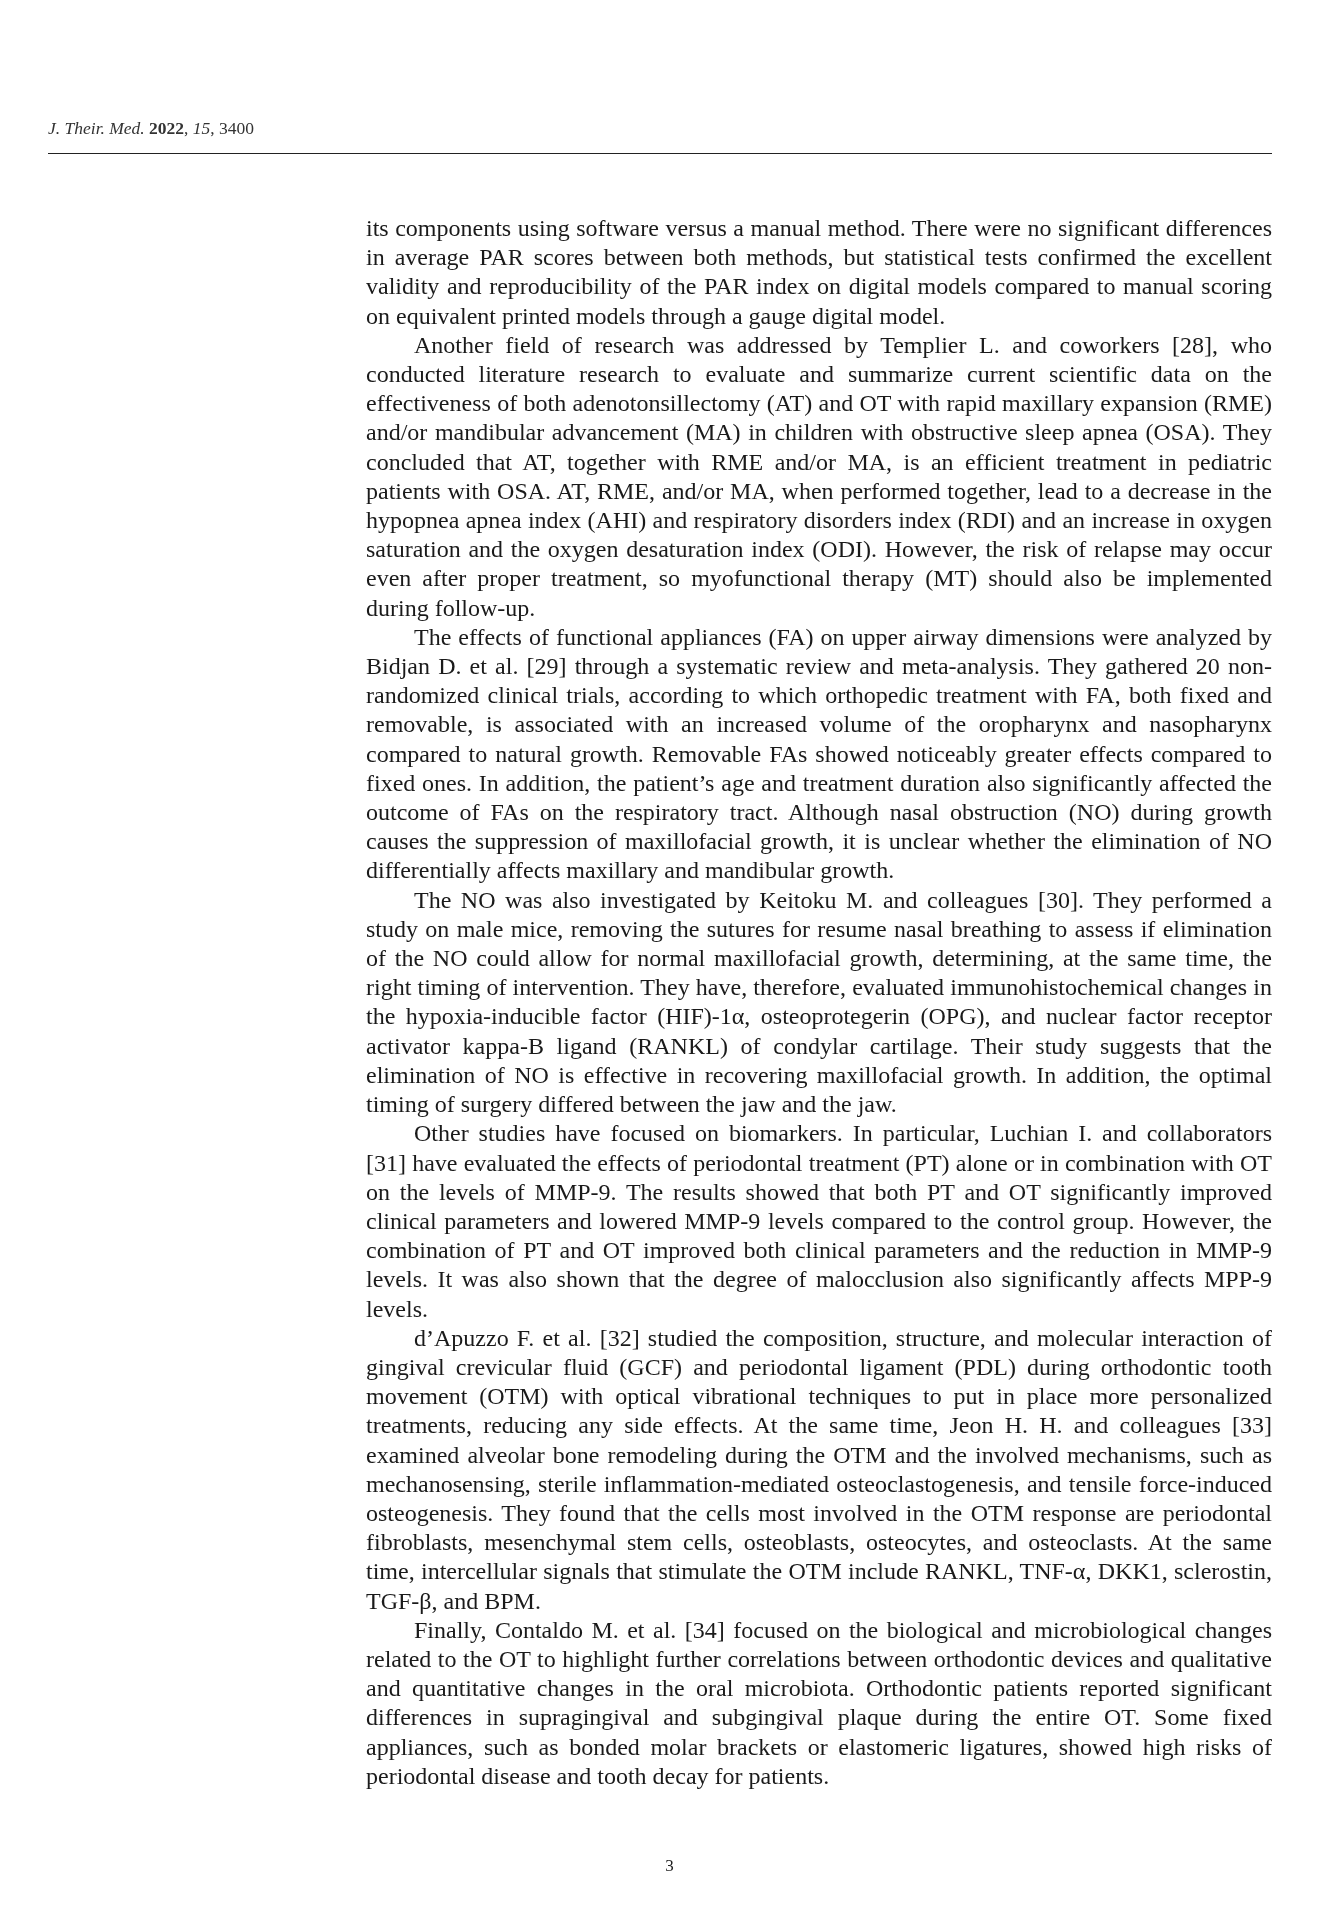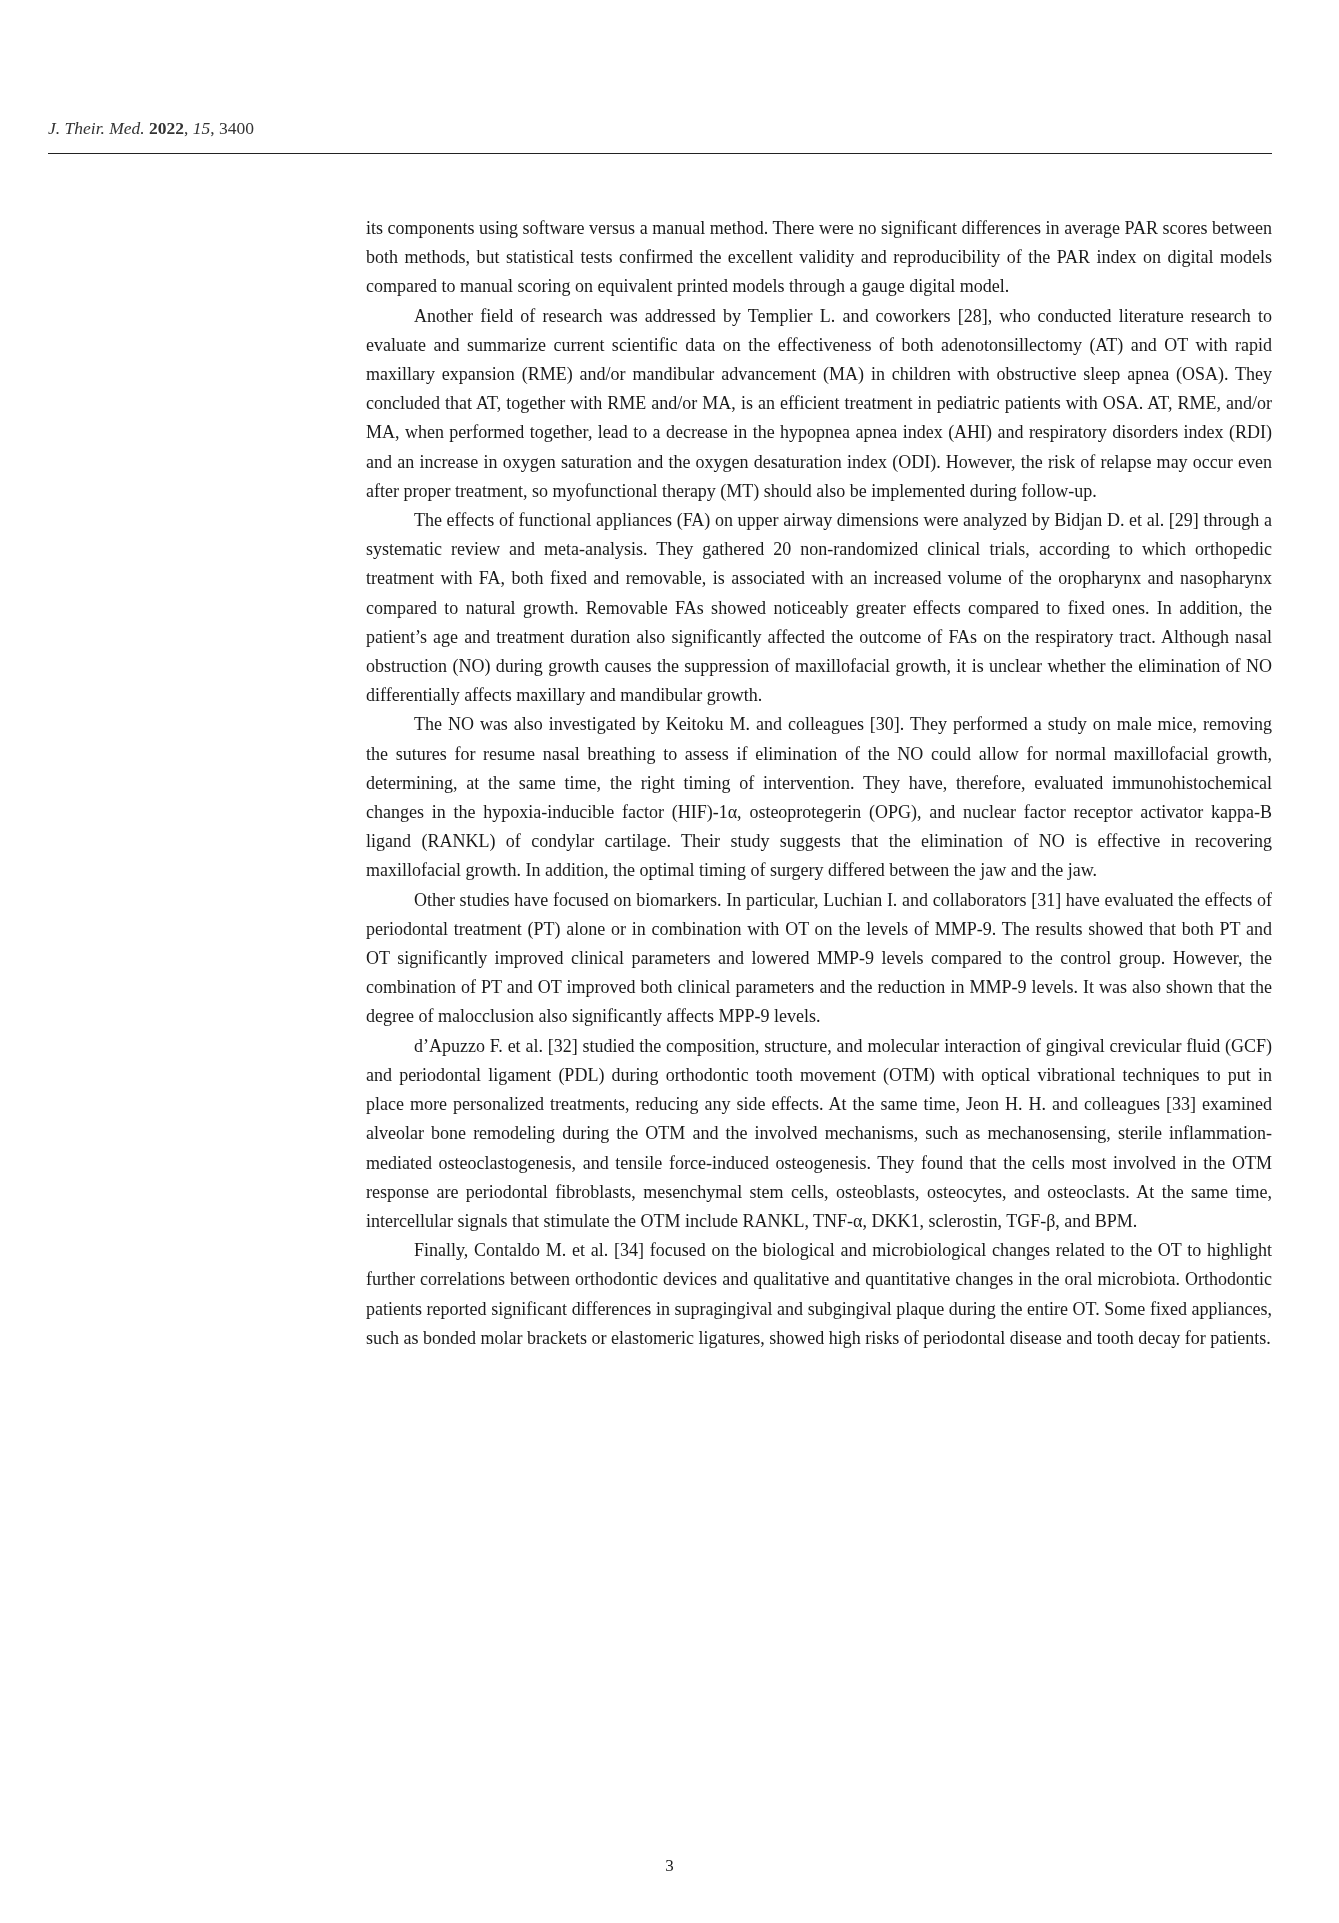--- a/index.html
+++ b/index.html
@@ -35,21 +35,21 @@
       border-top: 1.4px solid #222;
     }
     .body-text {
       position: absolute;
       left: 366px;
       top: 214px;
       width: 906px;
     }
     .para {
       margin: 0;
-      font-size: 18px;
+      font-size: 24px;
       line-height: 29.2px;
       text-align: justify;
       text-indent: 48px;
       hyphens: manual;
     }
     .para.first { text-indent: 0; }
     .page-number {
       position: absolute;
       left: 0;
       width: 1339px;

